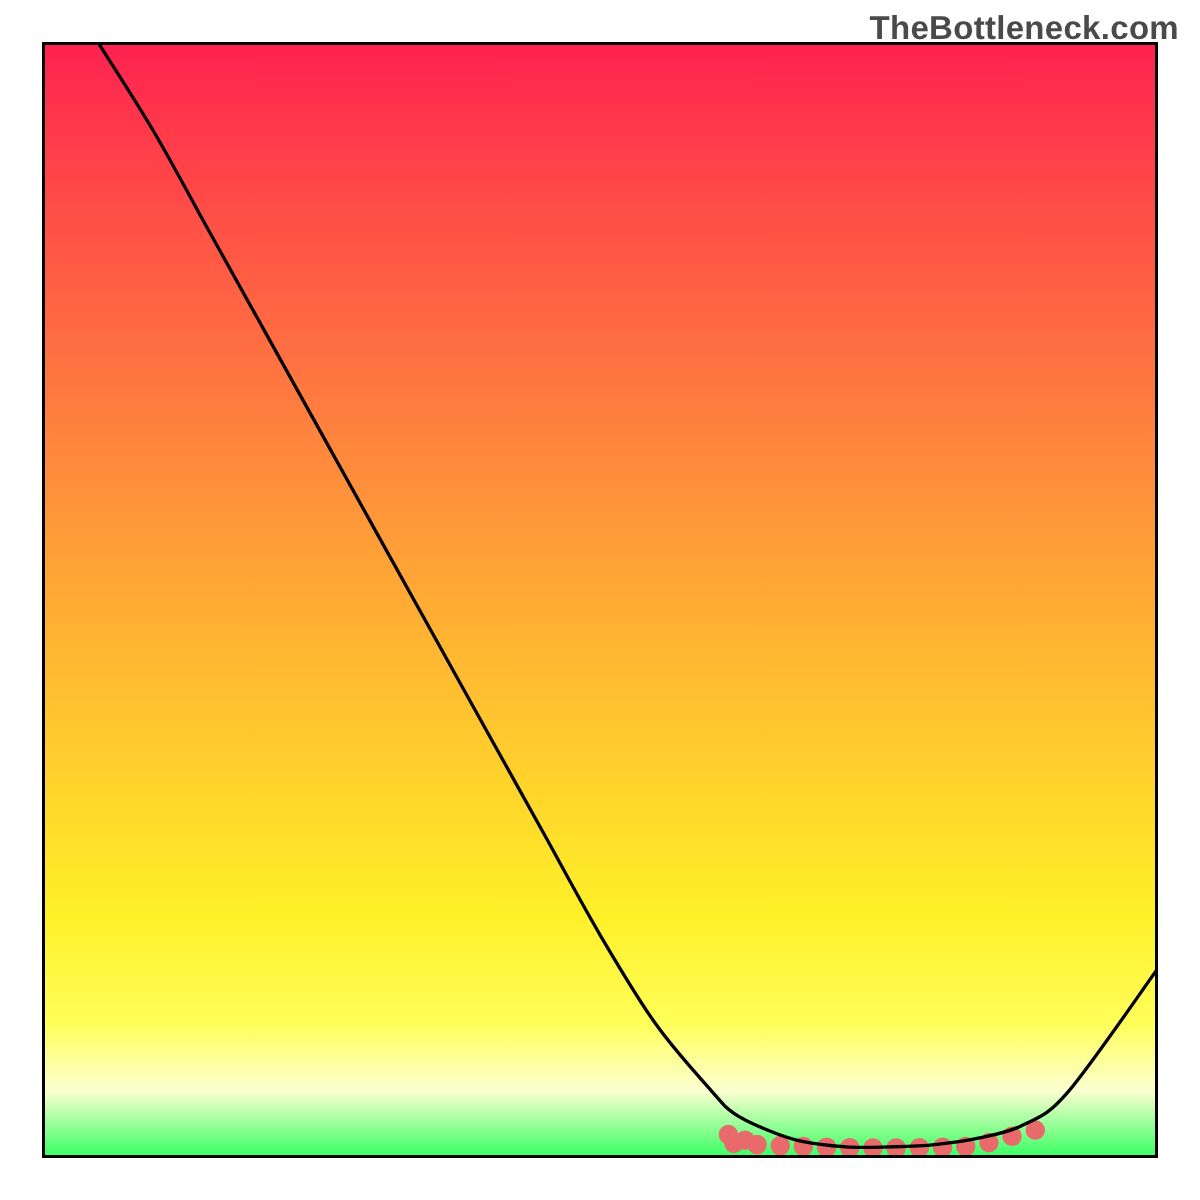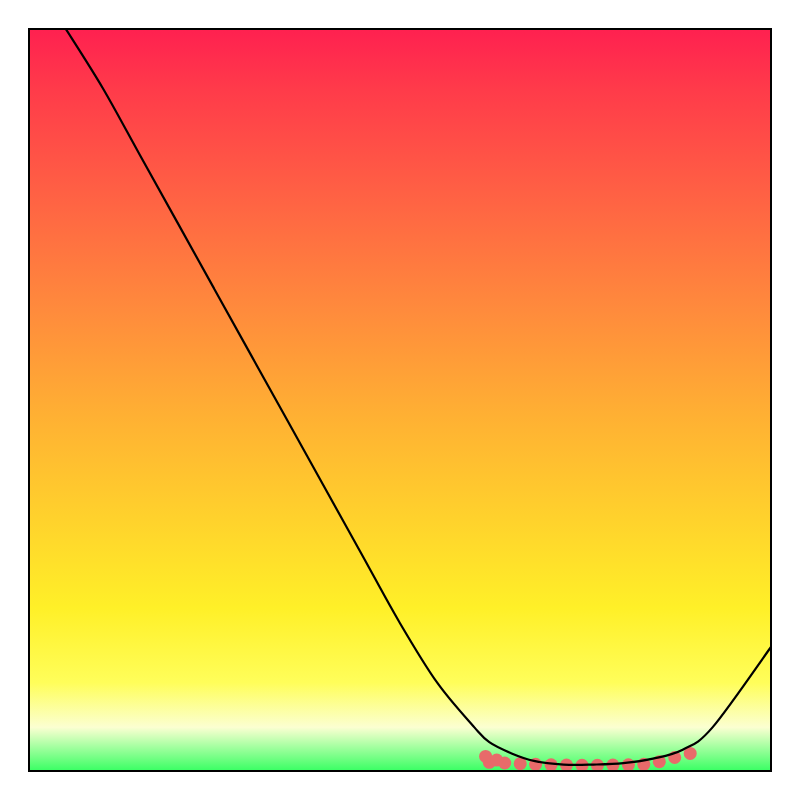--- a/index.html
+++ b/index.html
@@ -71,20 +71,21 @@
     width: 100%;
     height: 100%;
     z-index: 3;
   }
 </style>
 </head>
 <body>
 
 <div class="container">
 
+  <div class="watermark">TheBottleneck.com</div>
 
   <div class="plot-area">
     <div class="plot-bg"></div>
 
     <svg class="curve" viewBox="0 0 744 744" preserveAspectRatio="none">
       <g>
           <circle cx="461.3" cy="734.3" r="6.5" fill="#e86a6a"></circle>
           <circle cx="476.7" cy="735.0" r="6.5" fill="#e86a6a"></circle>
           <circle cx="492.2" cy="735.7" r="6.5" fill="#e86a6a"></circle>
           <circle cx="507.6" cy="736.3" r="6.5" fill="#e86a6a"></circle>

